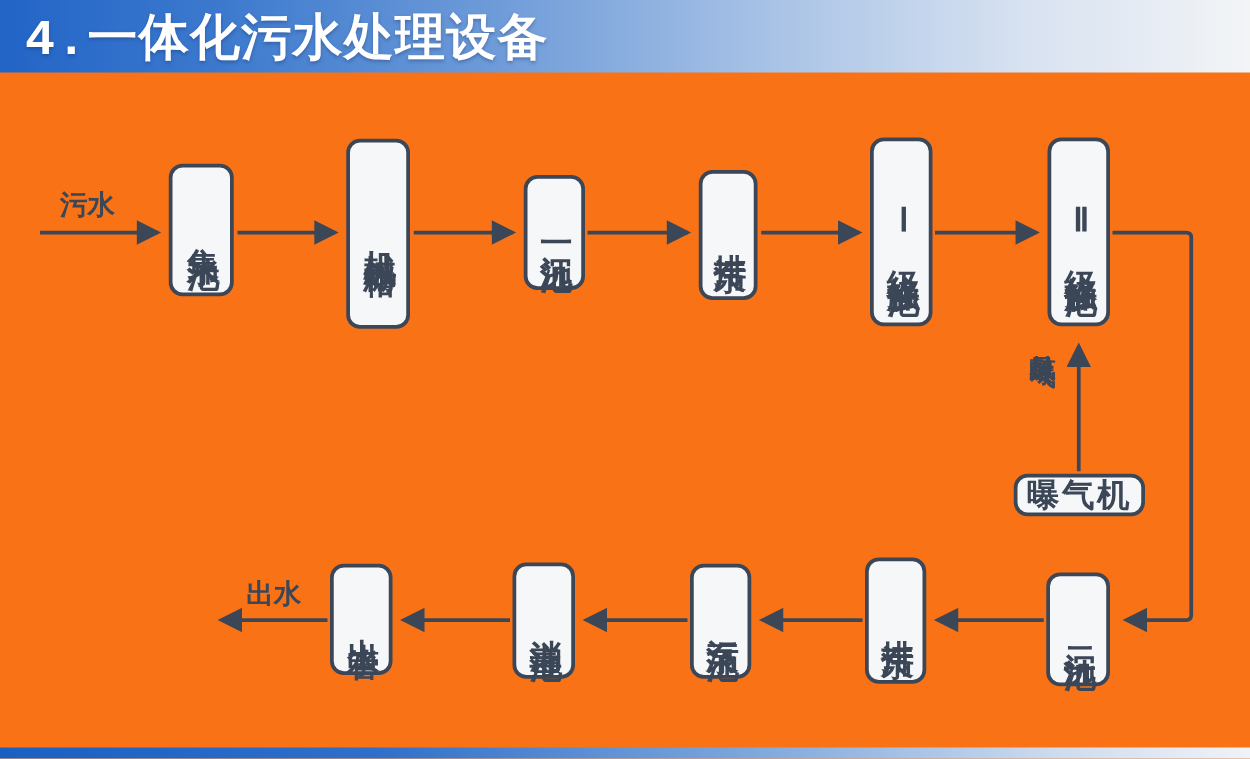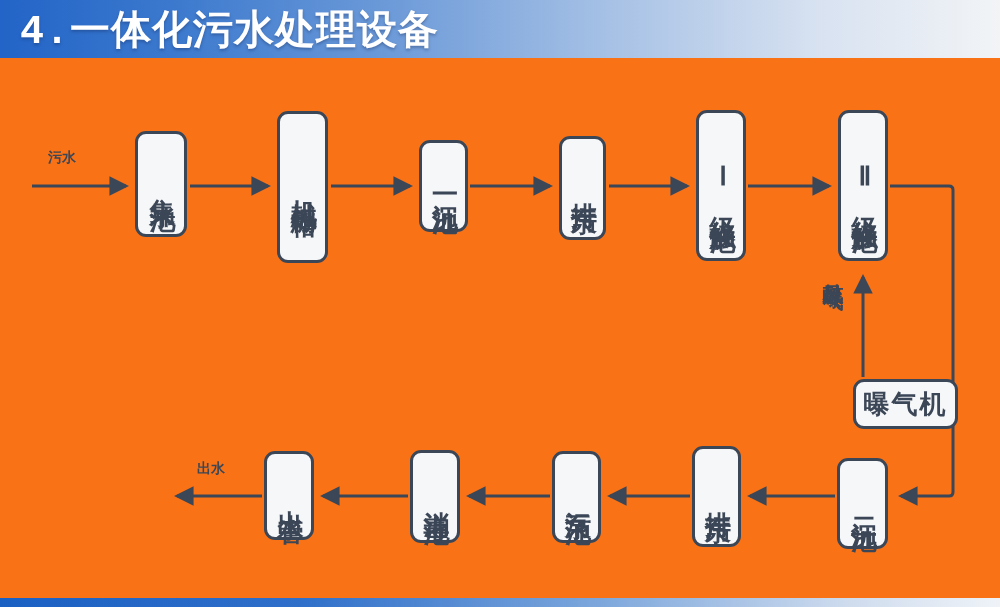--- a/index.html
+++ b/index.html
@@ -32,21 +32,21 @@
     color:#3b4657;font-weight:bold;
   }
   .node .vtext{
     writing-mode:vertical-rl;text-orientation:upright;
     font-size:26px;line-height:1;letter-spacing:4px;
     white-space:nowrap;
   }
   .node .htext{font-size:26px;letter-spacing:2px;white-space:nowrap;}
   
   .lbl{
-    position:absolute;color:#3b4657;font-weight:bold;font-size:14px;
+    position:absolute;color:#3b4657;font-weight:bold;font-size:22px;
     white-space:nowrap;
   }
   .lbl.vert{
     writing-mode:vertical-rl;text-orientation:upright;
     font-size:21px;letter-spacing:2px;line-height:1.1;
   }
   svg.wires{position:absolute;left:0;top:0;pointer-events:none;}
 </style>
 </head>
 <body>
@@ -96,21 +96,21 @@
   <div class="node" style="left:559px;top:136px;width:47px;height:104px;">
     <span class="vtext">排污泵</span>
   </div>
   <div class="node" style="left:696px;top:110px;width:50px;height:151px;">
     <span class="vtext">Ⅰ级接触池</span>
   </div>
   <div class="node" style="left:838px;top:110px;width:50px;height:151px;">
     <span class="vtext">Ⅱ级接触池</span>
   </div>
 
-  <div class="node" style="left:853px;top:379px;width:105px;height:50px;">
+  <div class="node" style="left:811px;top:379px;width:105px;height:34px;">
     <span class="htext">曝气机</span>
   </div>
 
   <div class="node" style="left:837px;top:458px;width:51px;height:91px;">
     <span class="vtext">二沉池</span>
   </div>
   <div class="node" style="left:692px;top:446px;width:49px;height:101px;">
     <span class="vtext">排污泵</span>
   </div>
   <div class="node" style="left:552px;top:451px;width:49px;height:92px;">

